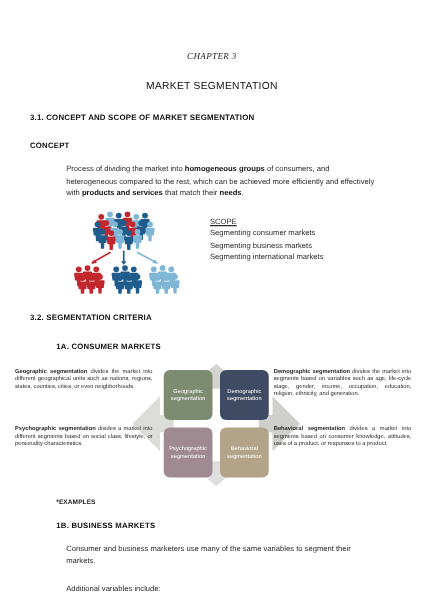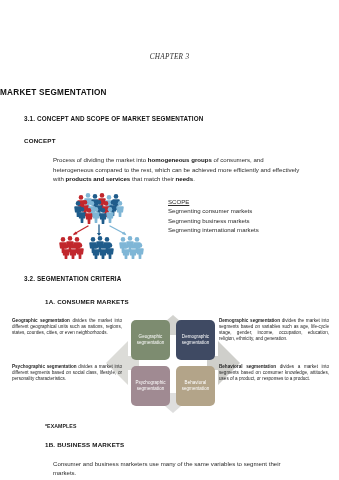--- a/index.html
+++ b/index.html
@@ -18,26 +18,27 @@
   }
 
   
   .chapter{
     text-align:center;
     font-family:"Liberation Serif", serif;
     font-style:italic;
     font-size:7.2px;
     letter-spacing:.3px;
     color:#2a2a2a;
-    margin:12px;
+    margin:0;
     padding-top:41px;
   }
   .doc-title{
+    text-align:center;
     font-size:8.2px;
-    font-weight:bold;
+    font-weight:normal;
     letter-spacing:.25px;
     margin:0;
     padding-top:15px;
     color:#111;
   }
   .sec-head{
     font-size:6.3px;
     font-weight:bold;
     letter-spacing:.15px;
     margin:0;

